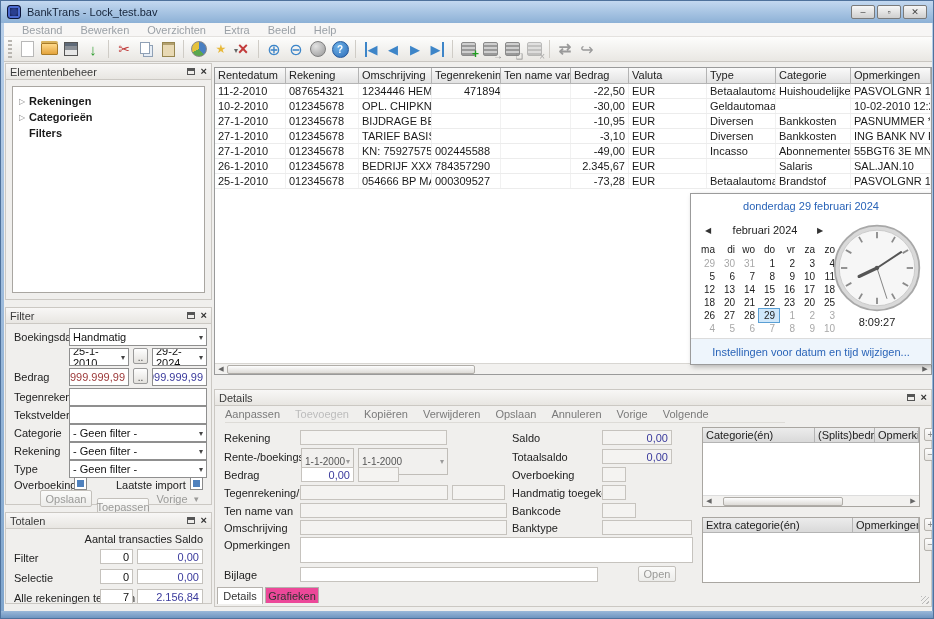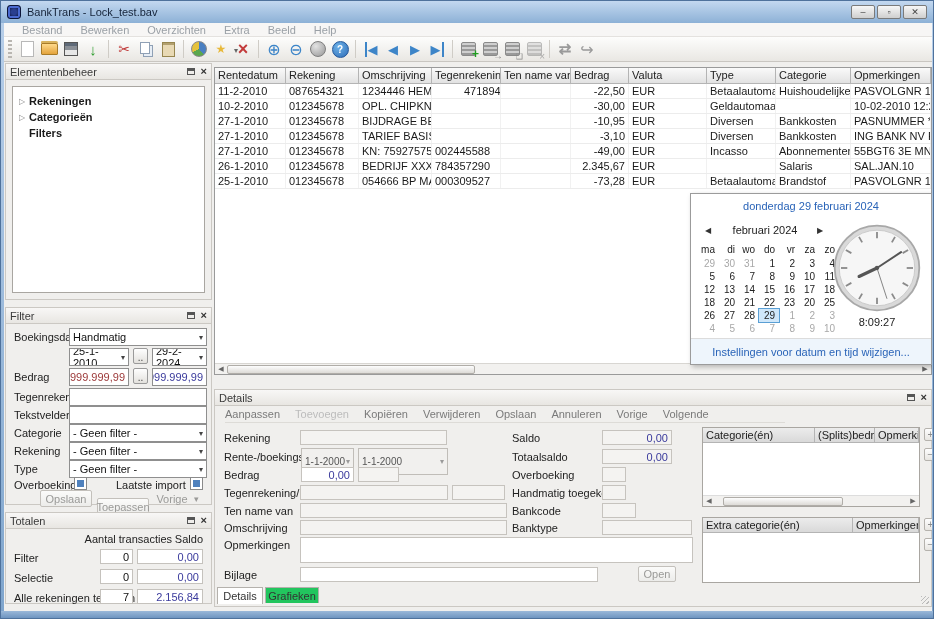--- a/index.html
+++ b/index.html
@@ -170,21 +170,21 @@
   .cat-wrap { position:absolute; background:#fff; border:1px solid #a9a6a1; }
   .cat-hd { display:flex; height:15px;align-items:center; }
   .cat-h { background:linear-gradient(#ececec,#d9d9d9); border-right:1px solid #b4b4b4; border-bottom:1px solid #b4b4b4;
            font-size:11px; color:#222; padding:0 3px; line-height:14px; white-space:nowrap; overflow:hidden; flex-shrink:0; }
   .cat-scroll { position:absolute; left:0; right:0; bottom:0; height:11px; background:#f2f1ef; border-top:1px solid #ddd;
                 display:flex; align-items:center; }
   .pm-btn { position:absolute; width:13px; height:13px; border:1px solid #b5b2ad; border-radius:2px;
             background:linear-gradient(#fdfdfd,#e8e6e2); color:#8a8a8a; font-size:10px;
             display:flex; align-items:center; justify-content:center; }
   .tab { position:absolute; height:16px; font-size:11px; display:flex; align-items:center; justify-content:center;
-         border:1px solid #b4b1ac; border-bottom:none; background:#22c55e; color:#333; top:197px; }
+         border:1px solid #b4b1ac; border-bottom:none; background:#ec4899; color:#333; top:197px; }
   .tab.active { background:#fff; font-weight:normal; z-index:2; height:17px; }
   .grip { position:absolute; right:2px; bottom:2px; width:8px; height:8px;
           background:repeating-linear-gradient(135deg,#bbb 0 1px, transparent 1px 3px); }
   .frame-bottom { position:absolute; left:0; right:0; bottom:0; height:7px; background:linear-gradient(#9ab8d9,#6f95c0); }
 </style>
 </head>
 <body>
 
 <div class="win">
 

